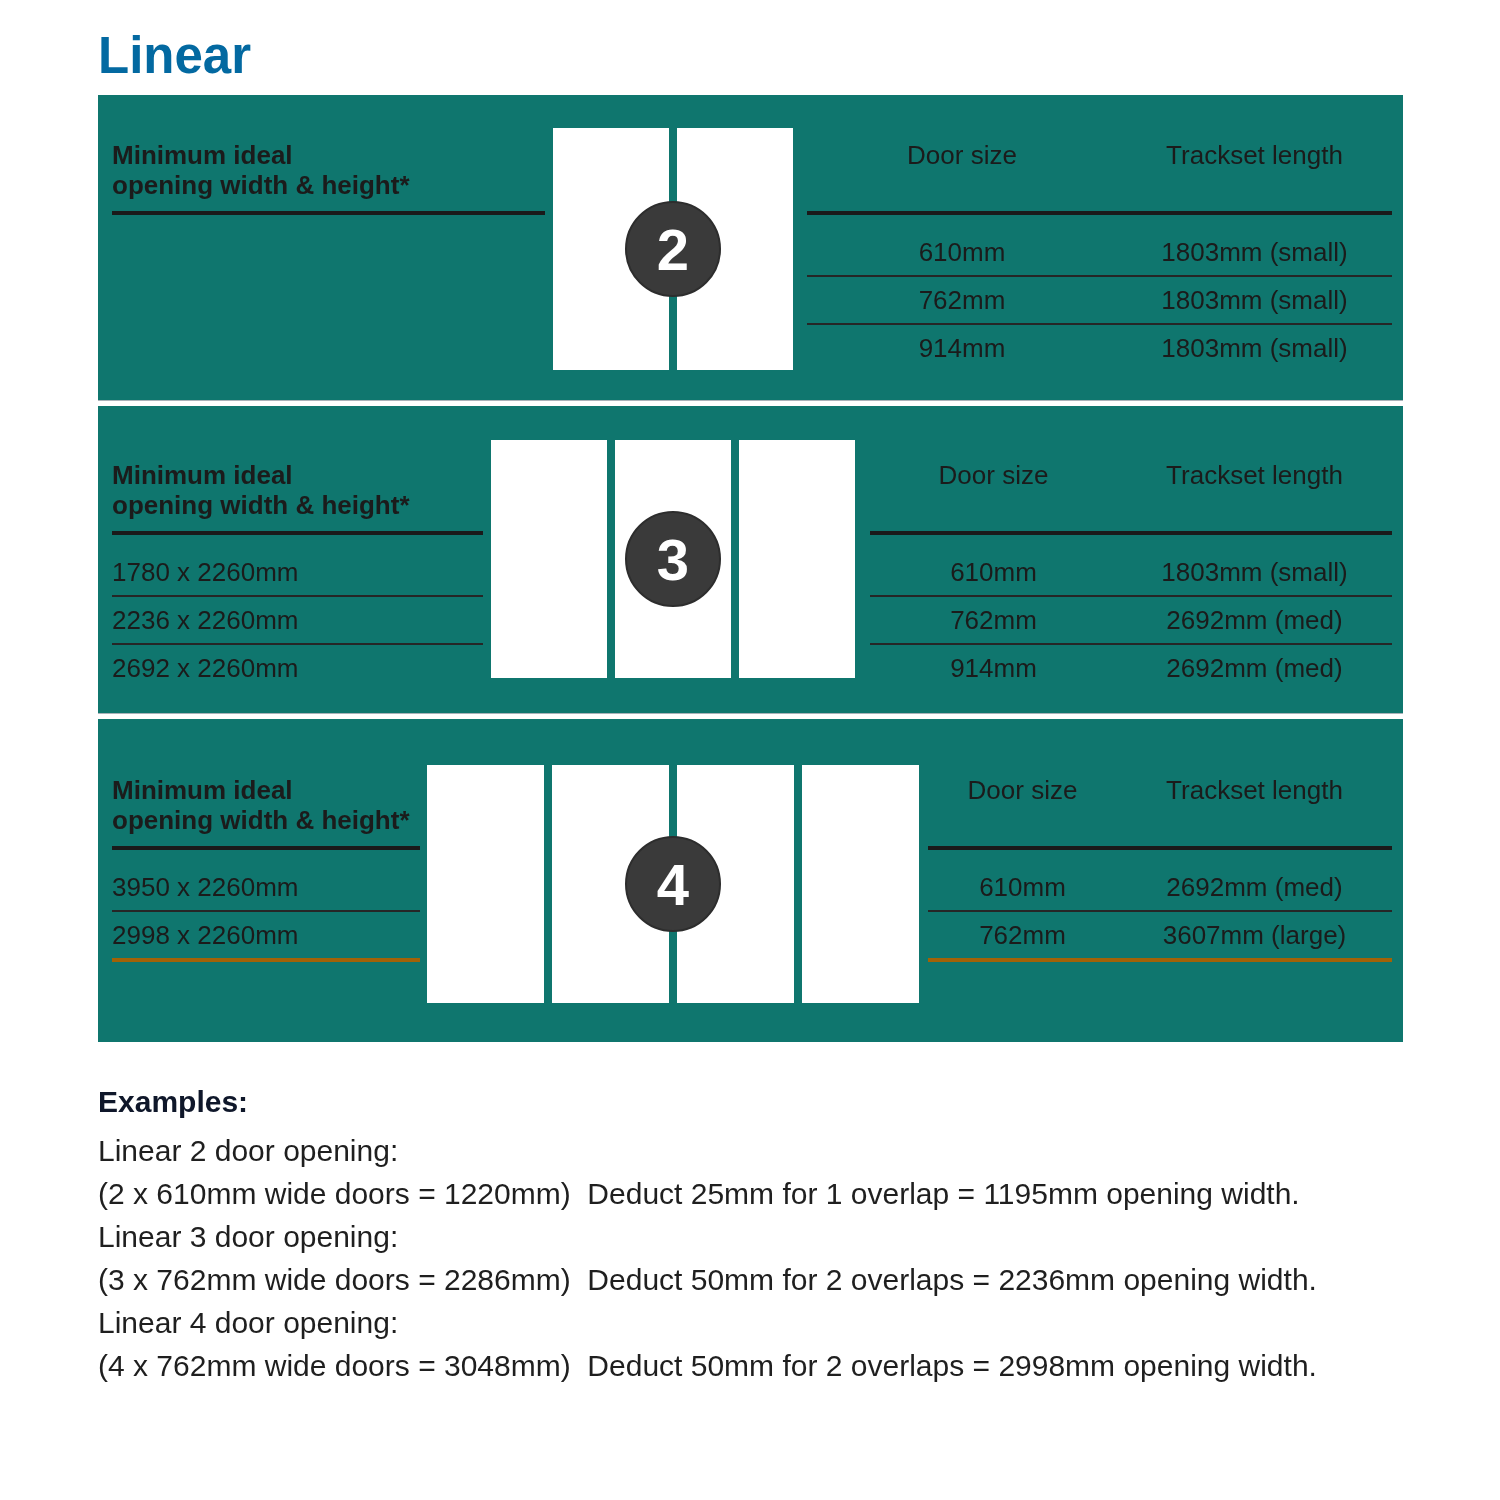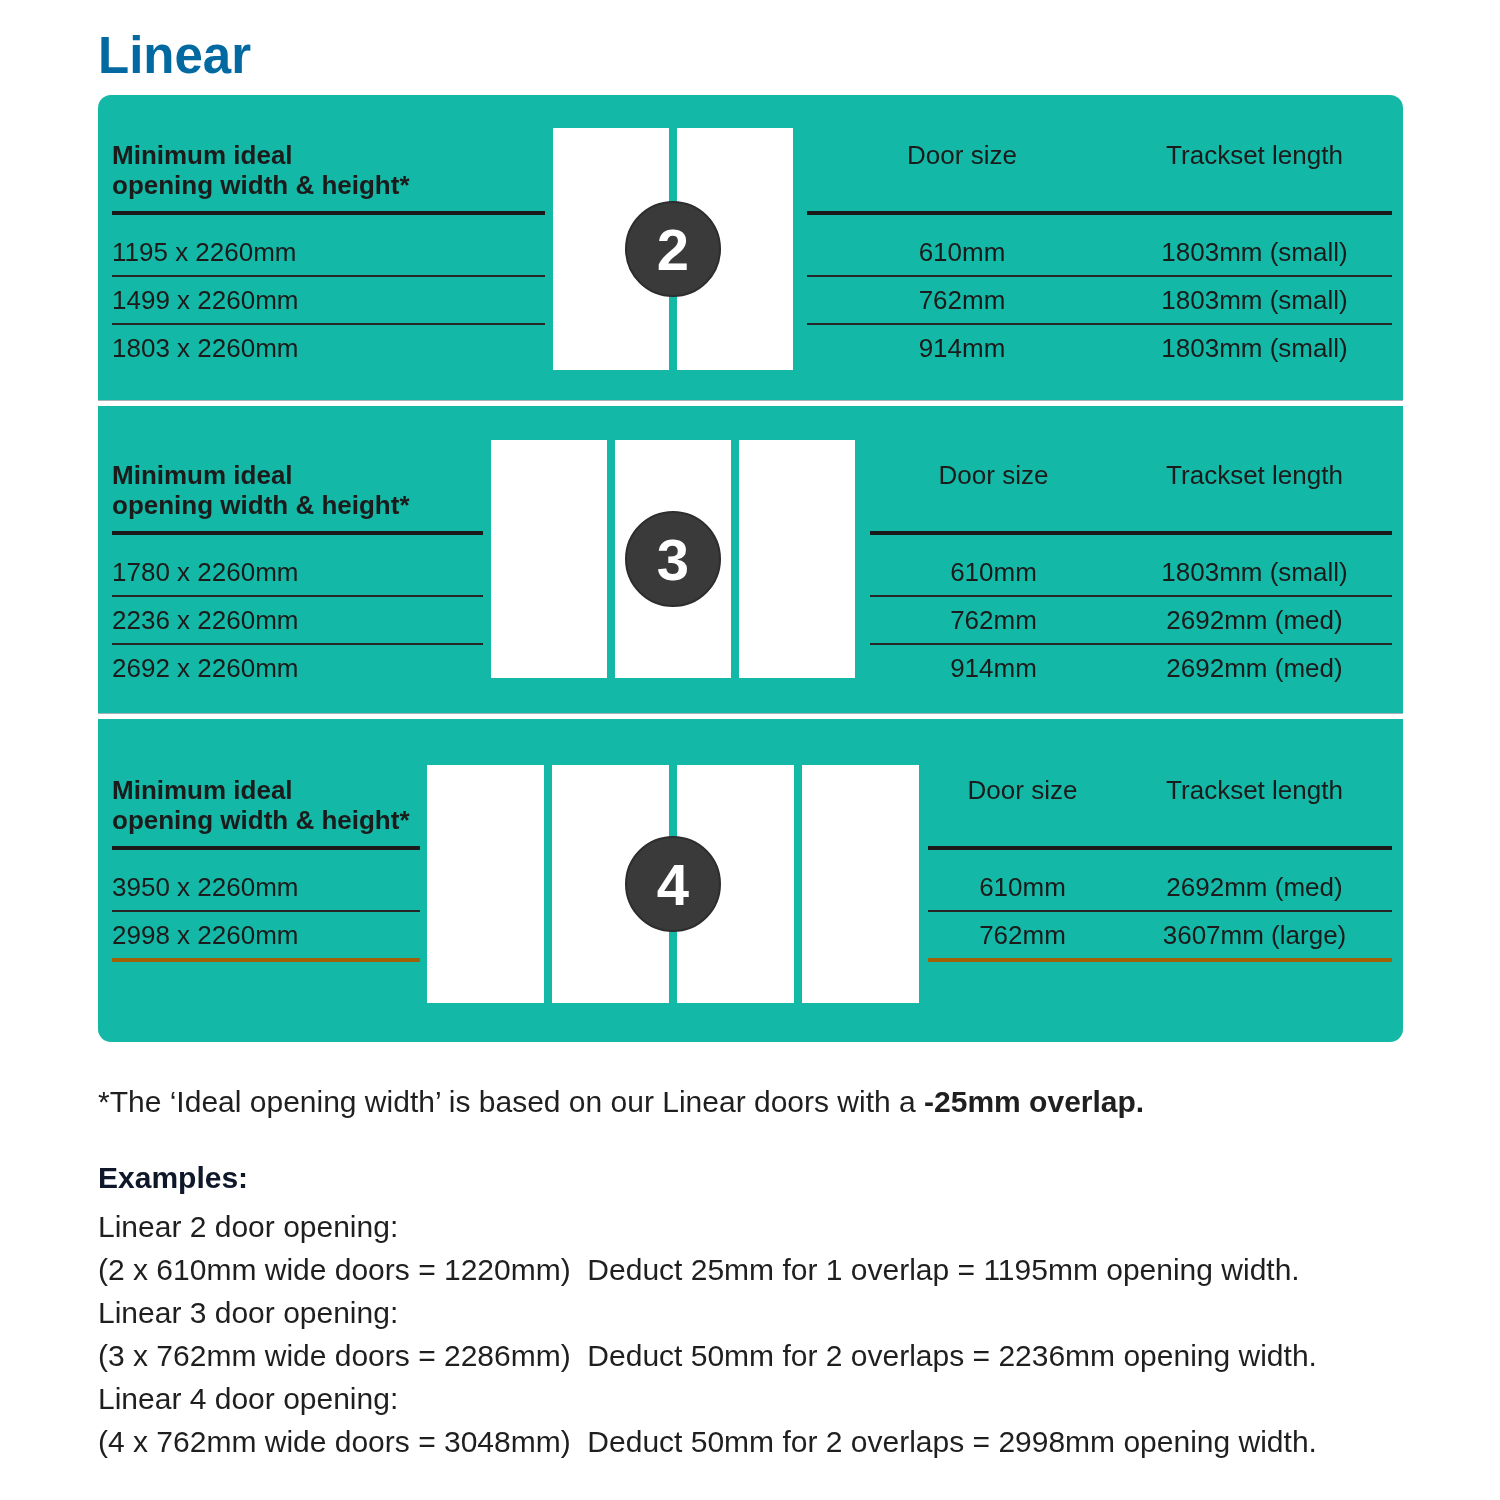--- a/index.html
+++ b/index.html
@@ -7,22 +7,21 @@
     width:1500px;height:1500px;position:relative;background:#ffffff;
     font-family:"Liberation Sans",sans-serif;color:#1e1e1e;
     -webkit-font-smoothing:antialiased;
   }
   .title{
     position:absolute;left:98px;top:26px;margin:0;
     font-size:51px;font-weight:bold;color:#0369a1;letter-spacing:0px;
   }
   .panel{
     position:absolute;left:98px;top:95px;width:1305px;height:947px;
-    background:#14b8a6;
-    border-radius:13px;
+    background:#0f766e;
   }
   .sec{position:absolute;left:0;width:100%;}
   .s1{top:0;height:305px;}
   .s2{top:310px;height:308px;}
   .s3{top:623px;height:324px;}
   .divider{position:absolute;left:0;width:100%;height:5px;background:#ffffff;border-top:1px solid #a9b2b9;}
   .dv1{top:305px;}
   .dv2{top:618px;}
 
   .left{position:absolute;left:14px;top:45px;}
@@ -75,25 +74,20 @@
 
 <div class="panel">
 
   <section class="sec s1">
     <div class="left">
       <div class="col-head">
         <div>Minimum ideal</div>
         <div>opening width &amp; height*</div>
       </div>
       <div class="thick-rule"></div>
-      <div class="rows">
-        <div class="row">1195 x 2260mm</div>
-        <div class="row">1499 x 2260mm</div>
-        <div class="row">1803 x 2260mm</div>
-      </div>
     </div>
 
     <div class="doors">
       <div class="door"></div>
       <div class="door"></div>
       <div class="badge">2</div>
     </div>
 
     <div class="right">
       <div class="r-head grid">
@@ -202,21 +196,20 @@
           <div class="cell">762mm</div>
           <div class="cell">3607mm (large)</div>
         </div>
       </div>
     </div>
   </section>
 
 </div>
 
 <div class="bottom">
-  <p class="footnote"><span>*The ‘Ideal opening width’ is based on our Linear doors with a </span><strong>-25mm overlap.</strong></p>
   <p class="ex-head">Examples:</p>
   <p class="ex-line">Linear 2 door opening:</p>
   <p class="ex-line">(2 x 610mm wide doors = 1220mm)  Deduct 25mm for 1 overlap = 1195mm opening width.</p>
   <p class="ex-line">Linear 3 door opening:</p>
   <p class="ex-line">(3 x 762mm wide doors = 2286mm)  Deduct 50mm for 2 overlaps = 2236mm opening width.</p>
   <p class="ex-line">Linear 4 door opening:</p>
   <p class="ex-line">(4 x 762mm wide doors = 3048mm)  Deduct 50mm for 2 overlaps = 2998mm opening width.</p>
 </div>
 
 </body></html>

